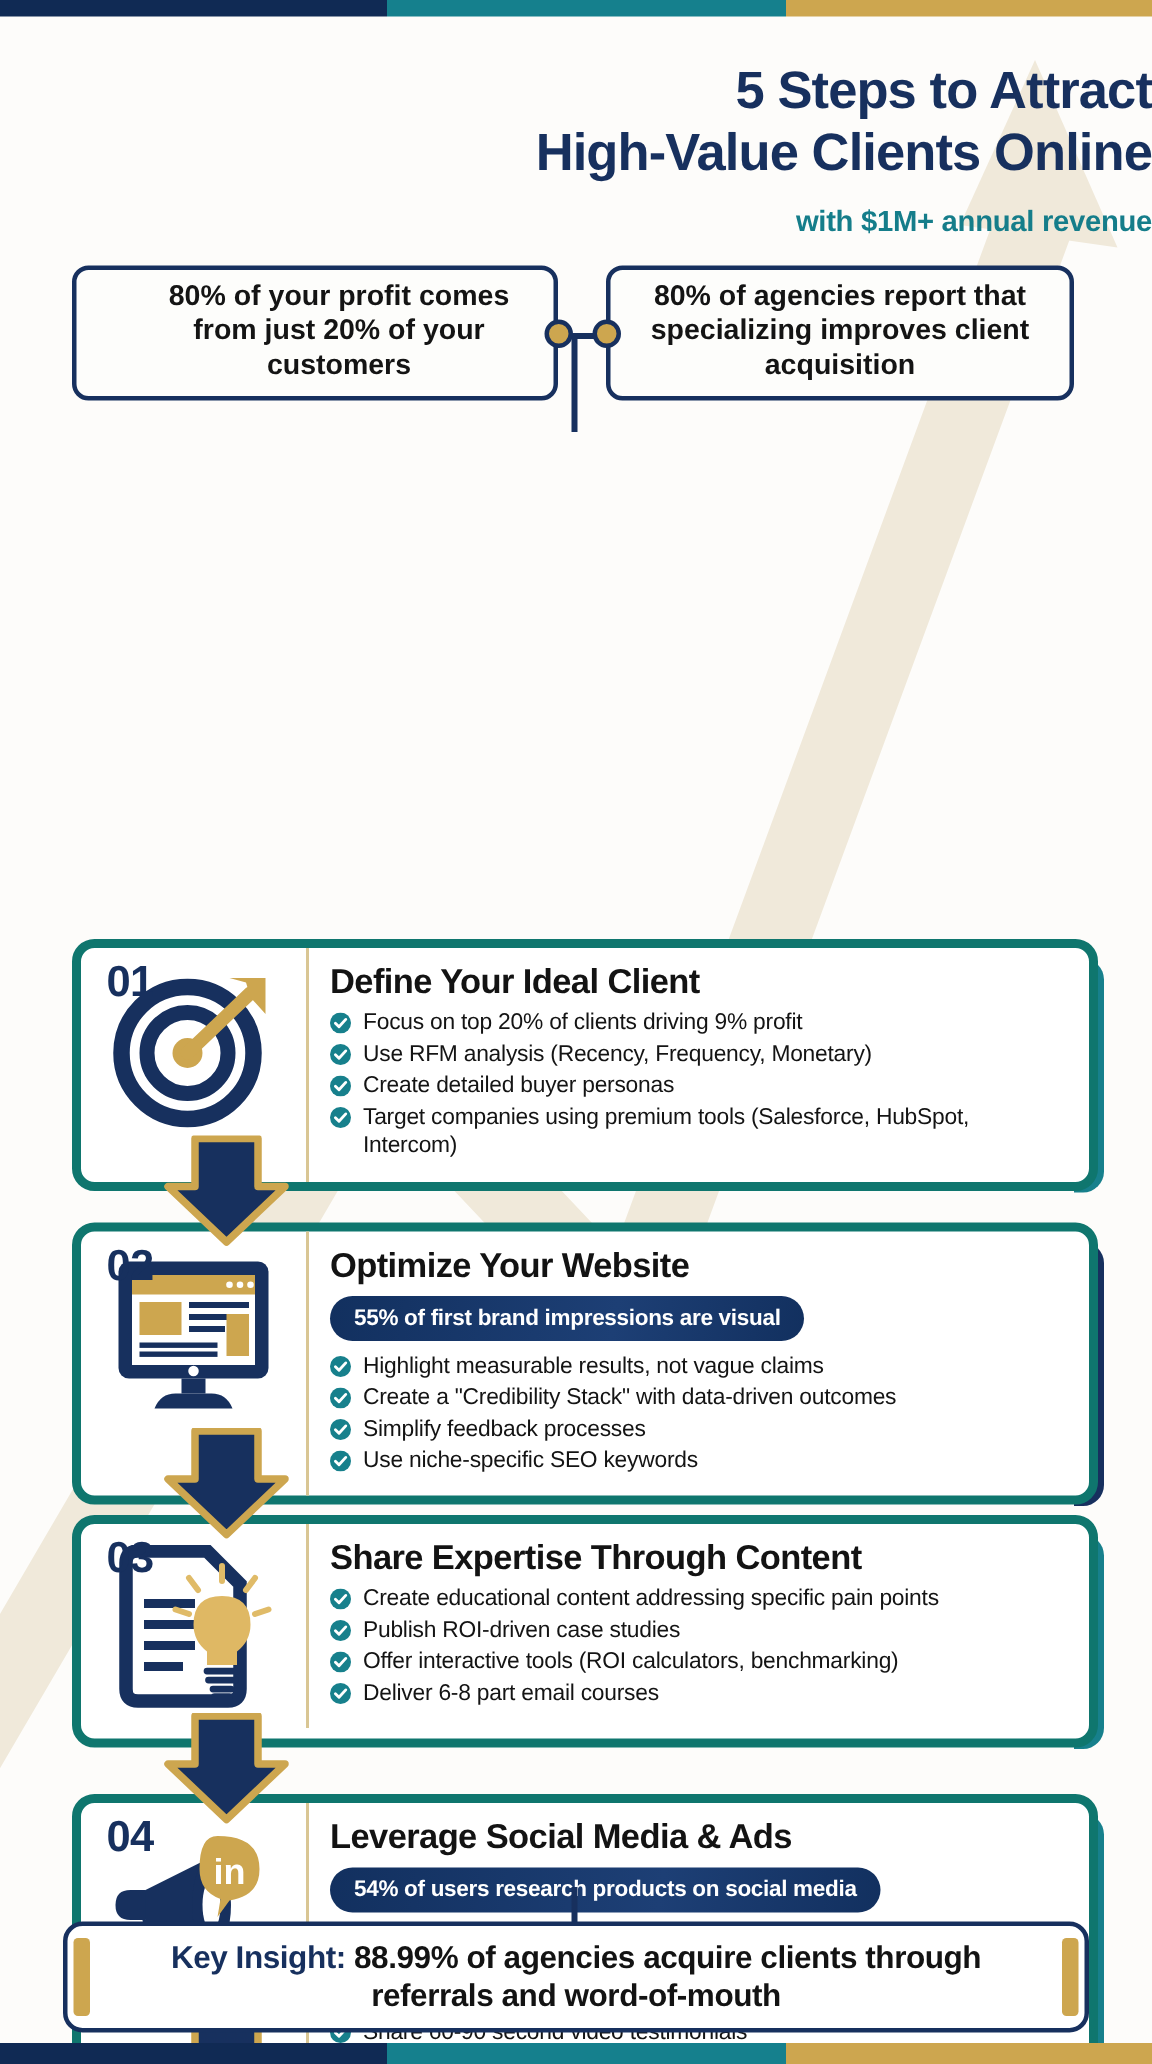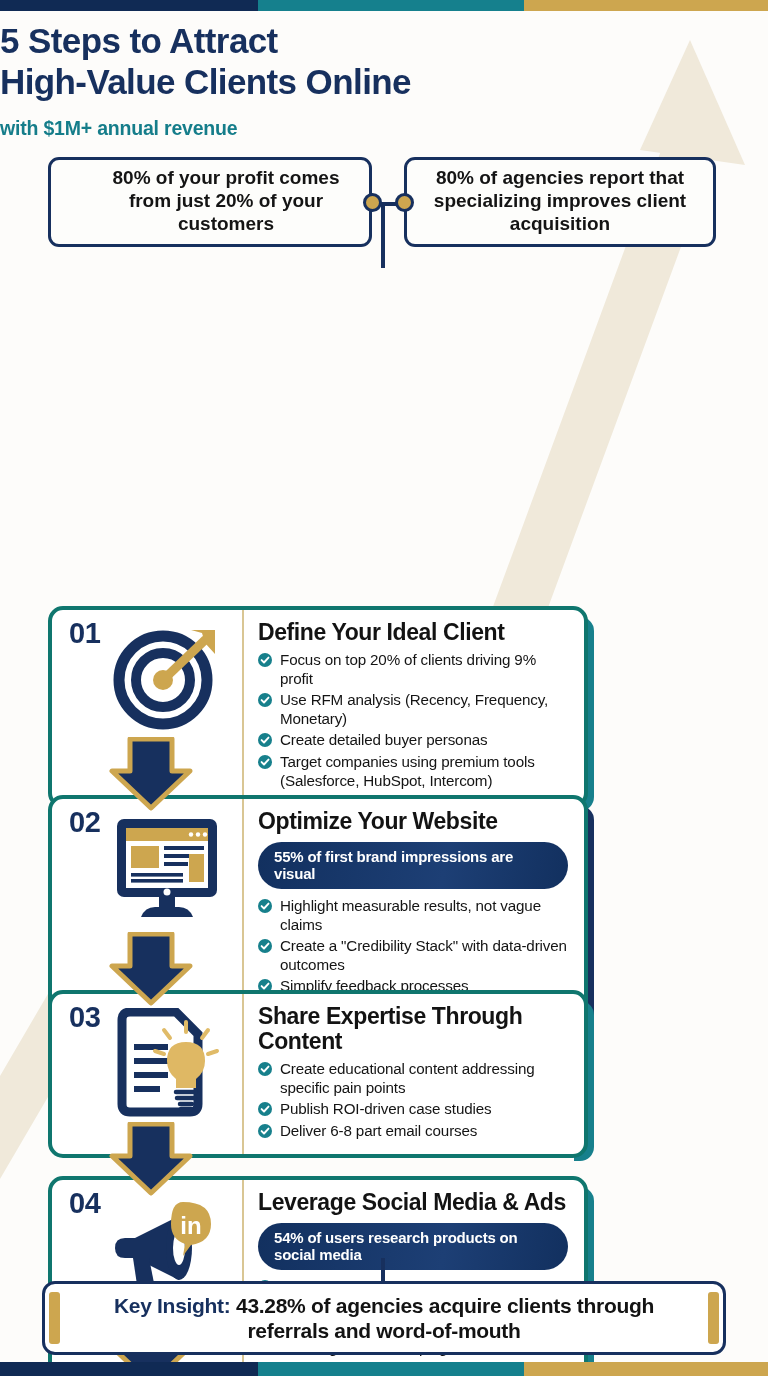--- a/index.html
+++ b/index.html
@@ -20,21 +20,21 @@
   .bar-teal { background:#15808d; }
   .bar-gold { background:#cda64f; }
   .seg1 { width:258px; }
   .seg2 { width:266px; }
   .seg3 { flex:1; }
 
   
   .watermark { position:absolute; inset:0; z-index:0; pointer-events:none; }
 
   
-  .header { position:relative; z-index:5; padding-top:20px; text-align:left; }
+  .header { position:relative; z-index:5; padding-top:40px; text-align:right; }
   .title {
     color:#17305e; font-weight:bold; font-size:35px; line-height:1.18;
     letter-spacing:-0.6px;
   }
   .subtitle {
     margin-top:13px; color:#157d8a; font-weight:bold; font-size:19.5px;
     line-height:1.28; letter-spacing:-0.2px;
   }
 
   
@@ -51,23 +51,23 @@
   .connector { position:absolute; z-index:6; }
   .conn-line-h { top:45px; left:372px; width:32px; height:4px; background:#17305e; }
   .conn-dot { width:19px; height:19px; border-radius:50%; background:#cda64f; border:3px solid #17305e; top:36px; }
   .conn-dot.a { left:363px; }
   .conn-dot.b { left:395px; }
   .conn-line-v { top:45px; left:381px; width:4px; height:66px; background:#17305e; }
 
   
   .steps { position:relative; z-index:5; }
   .card {
-    position:absolute; left:48px; width:540px;
-    background:#ffffff; border:4px solid #0f766e; border-radius:15px;
-    display:flex; align-items:flex-start;padding-left:40px;
+    position:absolute; left:48px; width:684px;
+    background:#ffffff; border:6px solid #0f766e; border-radius:15px;
+    display:flex; align-items:flex-start;
   }
   .card .spine {
     position:absolute; right:-10px; top:7px; bottom:-7px; width:20px;
     border-radius:0 14px 14px 0; z-index:-1;
   }
   .spine-teal { background:#17808c; }
   .spine-navy { background:#17305e; }
 
   .card-num {
     position:absolute; left:17px; top:7px;
@@ -286,20 +286,24 @@
                 <circle cx="7" cy="7" r="7" fill="#17808c"></circle>
                 <path d="M3.6 7.1 L6 9.5 L10.5 4.6" stroke="#fff" stroke-width="1.9" fill="none" stroke-linecap="round" stroke-linejoin="round"></path>
               </svg><span>Create educational content addressing specific pain points</span></li>
           <li><svg class="tick" viewBox="0 0 14 14">
                 <circle cx="7" cy="7" r="7" fill="#17808c"></circle>
                 <path d="M3.6 7.1 L6 9.5 L10.5 4.6" stroke="#fff" stroke-width="1.9" fill="none" stroke-linecap="round" stroke-linejoin="round"></path>
               </svg><span>Publish ROI-driven case studies</span></li>
           <li><svg class="tick" viewBox="0 0 14 14">
                 <circle cx="7" cy="7" r="7" fill="#17808c"></circle>
                 <path d="M3.6 7.1 L6 9.5 L10.5 4.6" stroke="#fff" stroke-width="1.9" fill="none" stroke-linecap="round" stroke-linejoin="round"></path>
+              </svg><span>Offer interactive tools (ROI calculators, benchmarking)</span></li>
+          <li><svg class="tick" viewBox="0 0 14 14">
+                <circle cx="7" cy="7" r="7" fill="#17808c"></circle>
+                <path d="M3.6 7.1 L6 9.5 L10.5 4.6" stroke="#fff" stroke-width="1.9" fill="none" stroke-linecap="round" stroke-linejoin="round"></path>
               </svg><span>Deliver 6-8 part email courses</span></li>
         </ul>
       </div>
     </div>
 
     <svg class="downarrow" style="top:855px;" viewBox="0 0 86 74">
       <path d="M22 2 L64 2 L64 34 L82 34 L43 71 L4 34 L22 34 Z" fill="#17305e" stroke="#cda64f" stroke-width="5" stroke-linejoin="round"></path>
     </svg>
 
     <div class="card" style="top:909px; min-height:162px;">
@@ -344,21 +348,21 @@
     <svg class="downarrow" style="top:1046px;" viewBox="0 0 86 74">
       <path d="M22 2 L64 2 L64 34 L82 34 L43 71 L4 34 L22 34 Z" fill="#17305e" stroke="#cda64f" stroke-width="5" stroke-linejoin="round"></path>
     </svg>
 
   </div>
 
   <div class="tail-line"></div>
 
   <div class="keybox">
     <p>
-      <span class="kw">Key Insight:</span><span> 43.28% of agencies acquire clients through referrals and word-of-mouth</span>
+      <span class="kw">Key Insight:</span><span> 88.99% of agencies acquire clients through referrals and word-of-mouth</span>
     </p>
   </div>
 
   <div class="barstrip bottom">
     <div class="bar-navy seg1"></div>
     <div class="bar-teal seg2"></div>
     <div class="bar-gold seg3"></div>
   </div>
 
 </div>

